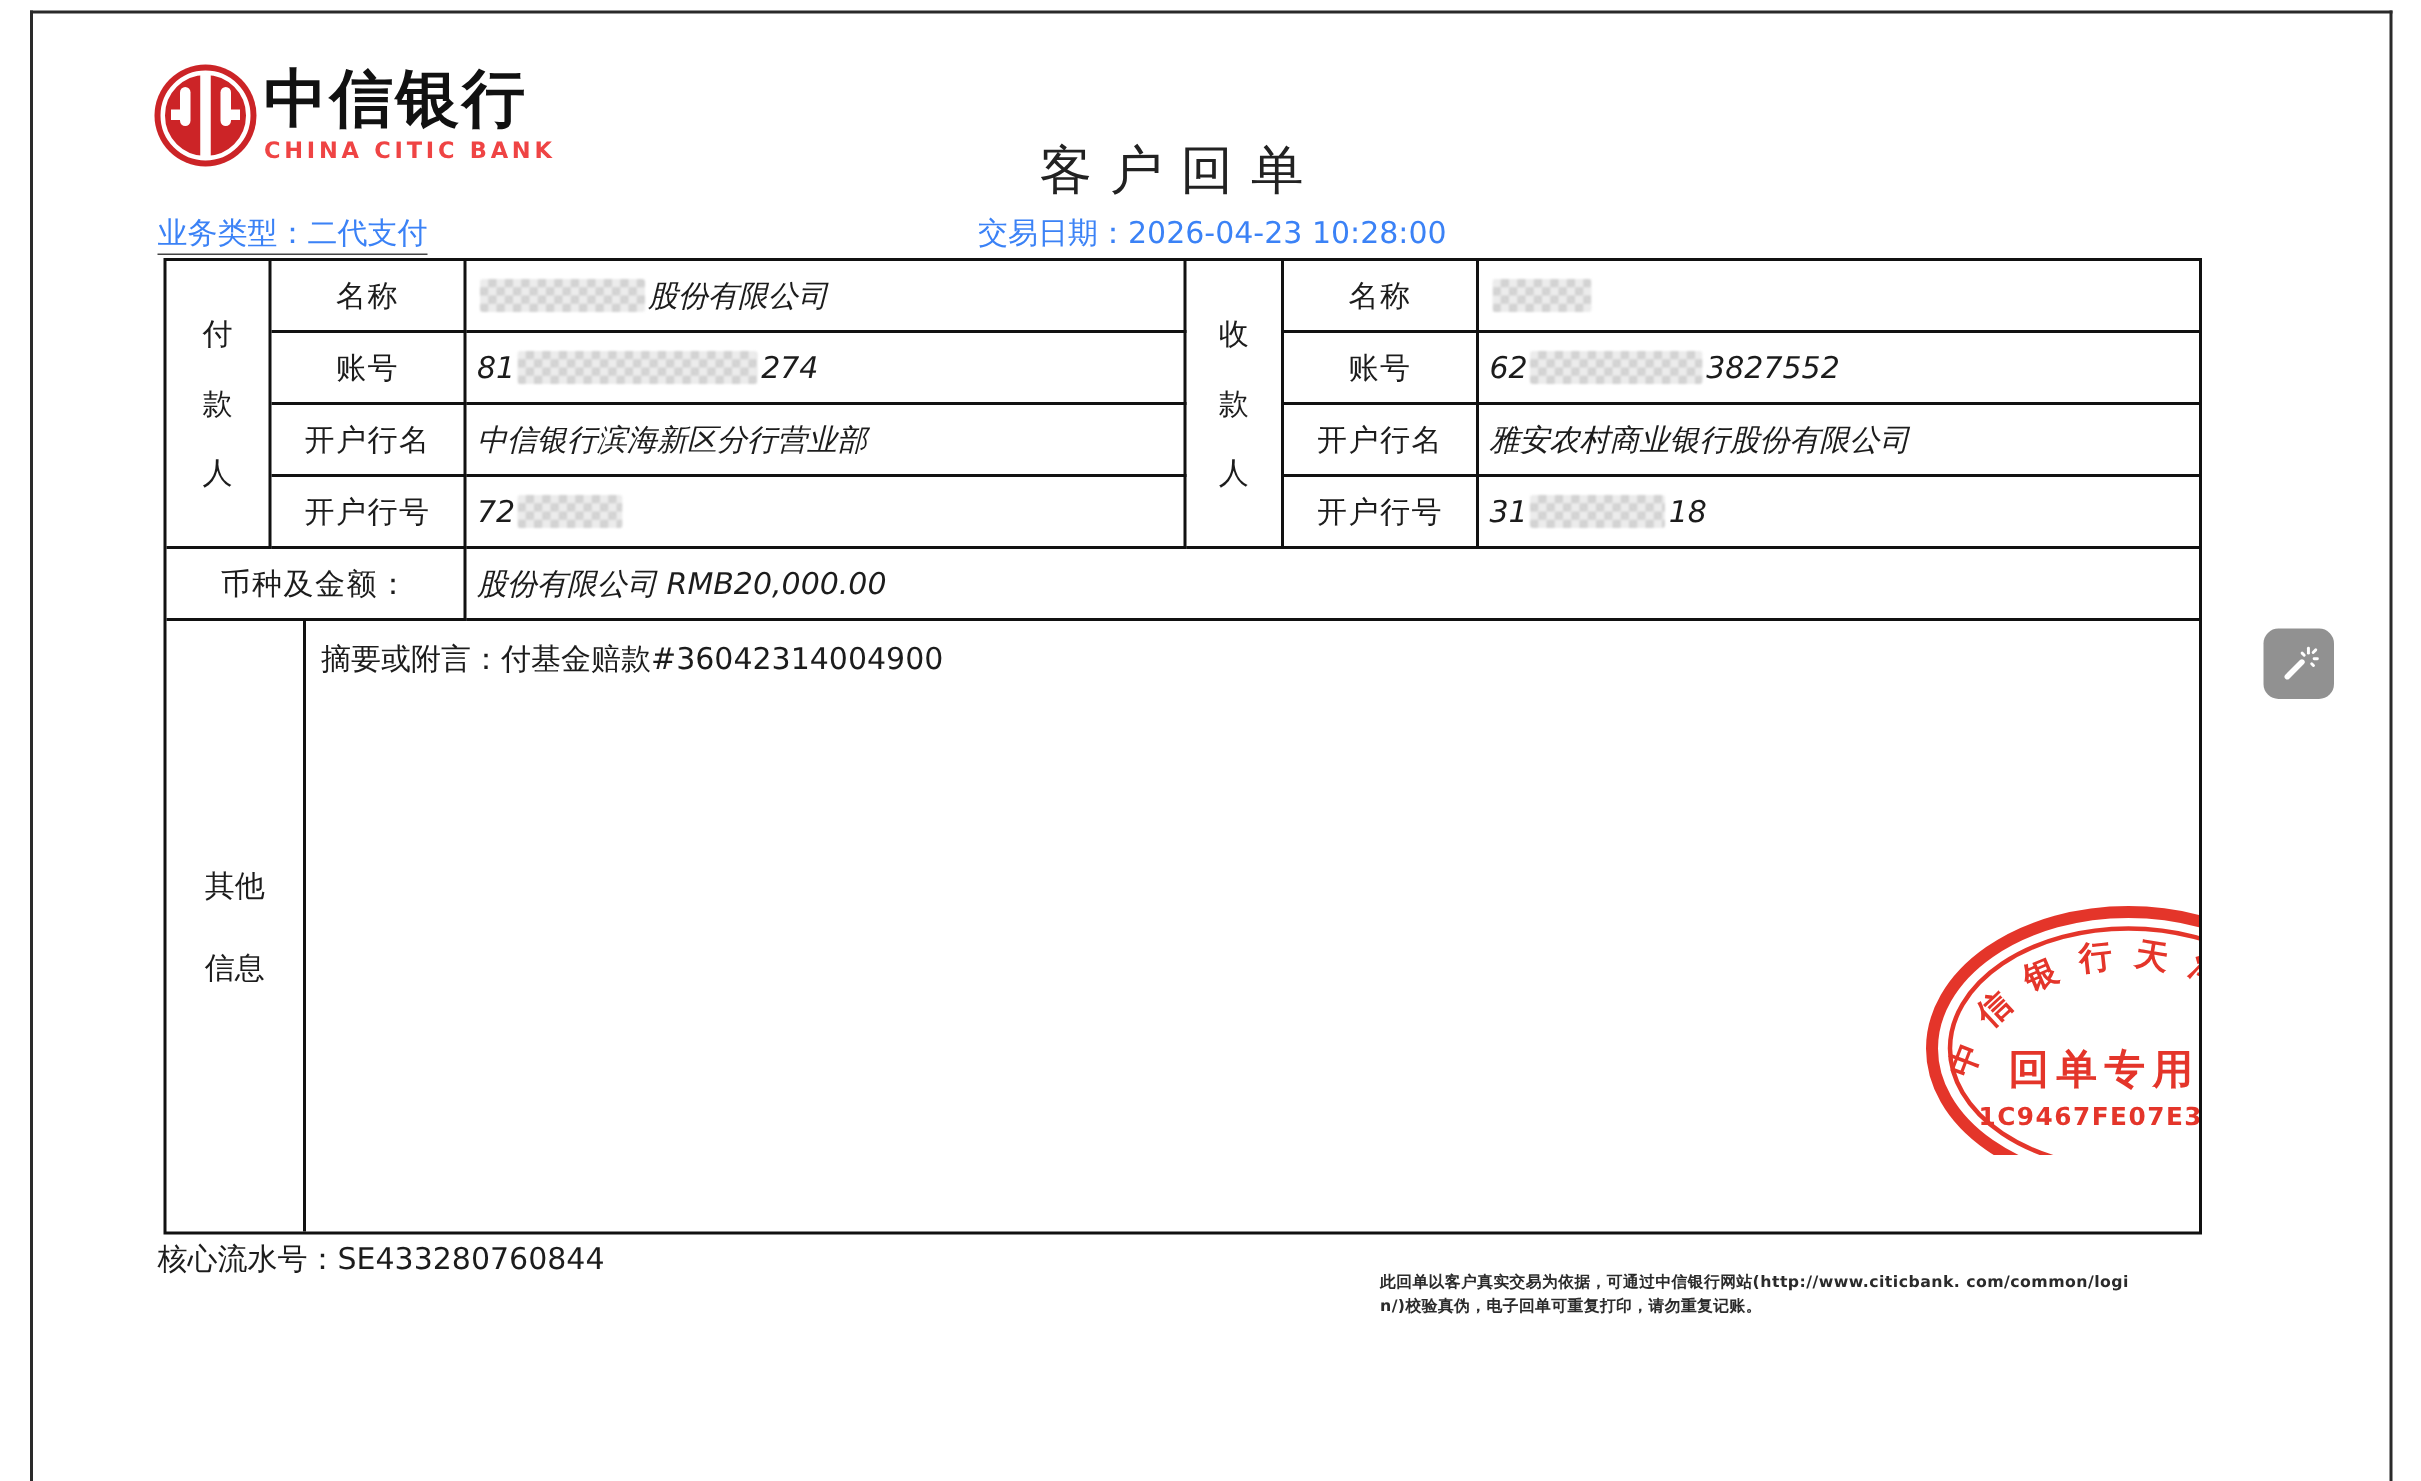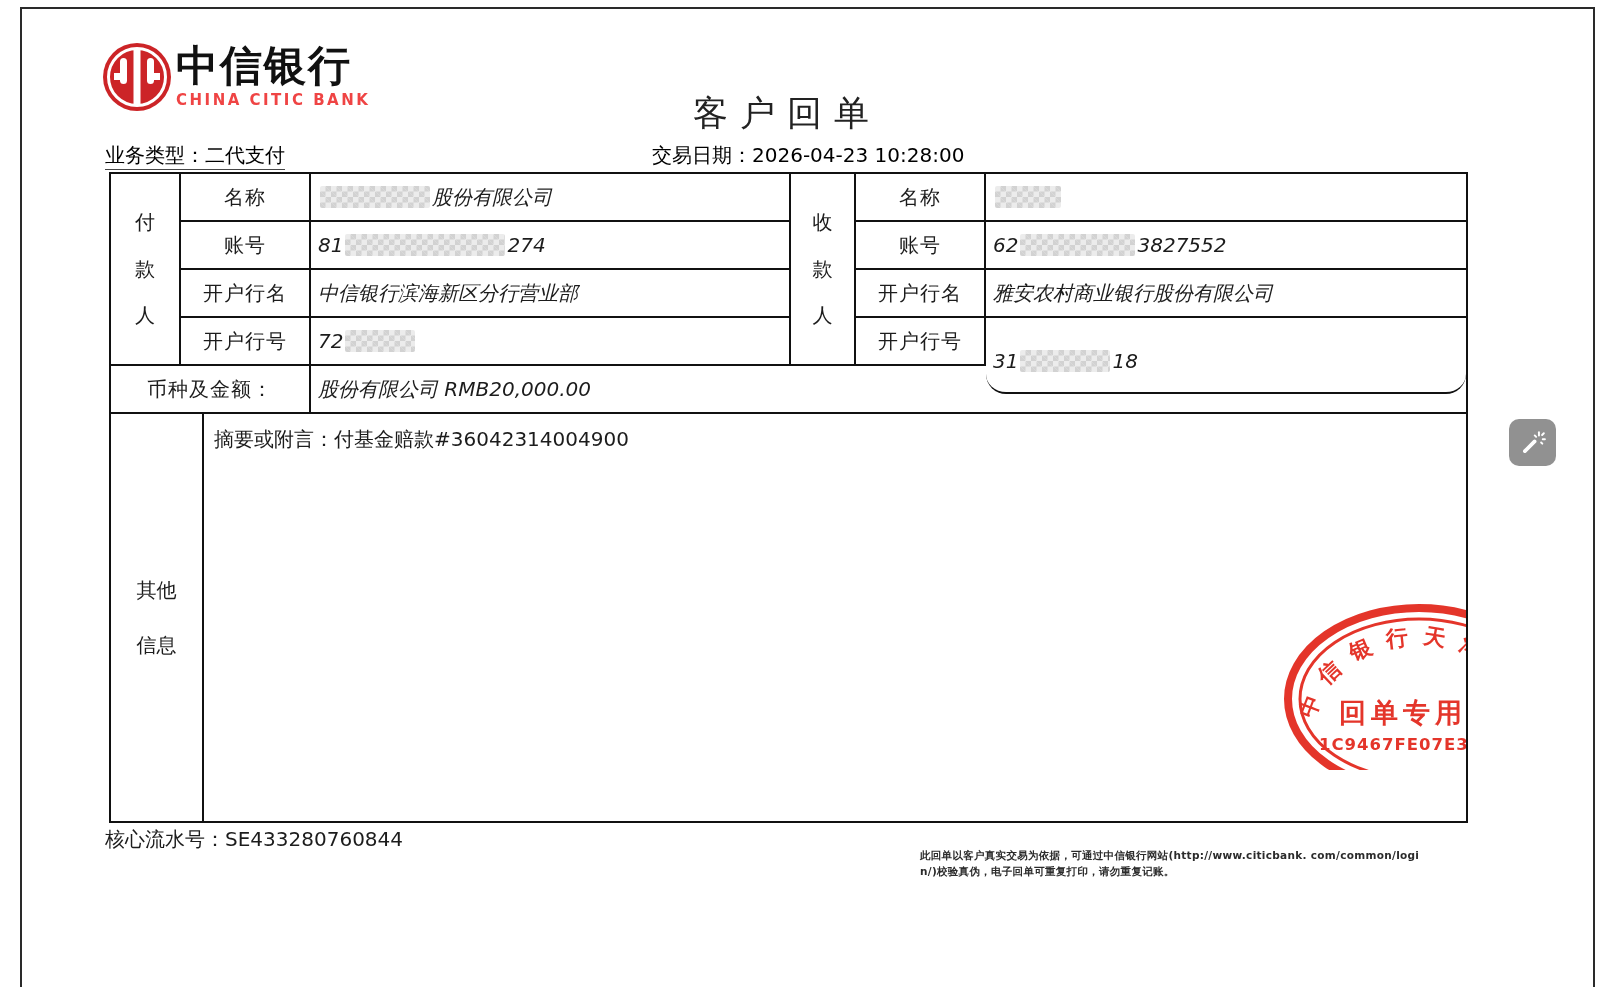--- a/index.html
+++ b/index.html
@@ -6,21 +6,21 @@
     font-family:"DejaVu Sans","Liberation Sans",sans-serif;color:#1c1c1c;}
   .doc{position:absolute;left:20px;top:7px;width:1571px;height:1000px;background:#fff;
     border:2px solid #2a2a2a;border-bottom:none;}
   
   .logo-wrap{position:absolute;left:80px;top:33px;display:flex;align-items:center;gap:4px;}
   .logo-mark{width:70px;height:70px;}
   .brand-cn{font-size:42px;font-weight:bold;letter-spacing:2px;color:#111;line-height:1;}
   .brand-en{font-size:15px;font-weight:bold;letter-spacing:2.5px;color:#ef4444;margin-top:4px;}
   .doc-title{position:absolute;left:580px;top:65px;width:370px;text-align:center;
     font-size:35px;letter-spacing:12px;color:#222;font-family:"DejaVu Serif","Liberation Serif",serif;margin-top:16px;}
-  .meta-row{position:absolute;left:83px;top:133px;width:1400px;font-size:20px;color:#000000;}
+  .meta-row{position:absolute;left:83px;top:133px;width:1400px;font-size:20px;color:#3b82f6;}
   .biz{border-bottom:1px solid #444;padding-bottom:2px;}
   .date-block{position:absolute;left:547px;top:0;}
   
   .receipt-table{position:absolute;left:87px;top:163px;width:1355px;height:647px;border:2px solid #111;box-sizing:content-box;}
   .cell{position:absolute;box-sizing:border-box;font-size:20px;overflow:hidden;}
   .bR{border-right:2px solid #111;}
   .bB{border-bottom:2px solid #111;}
   .lbl{display:flex;align-items:center;justify-content:center;letter-spacing:1px;}
   .val{display:flex;align-items:center;padding-left:7px;white-space:nowrap;font-style:italic;}
   .vgroup{display:flex;flex-direction:column;align-items:center;justify-content:space-evenly;padding:16px 0;}
@@ -110,21 +110,21 @@
     <div class="cell val bB" style="left:875px;top:48px;width:480px;height:48px;">
       <span>62</span>
         <span class="mosaic w115"></span>
         <span>3827552</span>
     </div>
     <div class="cell lbl bR bB" style="left:745px;top:96px;width:130px;height:48px;">开户行名</div>
     <div class="cell val bB" style="left:875px;top:96px;width:480px;height:48px;">
       <span>雅安农村商业银行股份有限公司</span>
     </div>
     <div class="cell lbl bR bB" style="left:745px;top:144px;width:130px;height:48px;">开户行号</div>
-    <div class="cell val bB" style="left:875px;top:156px;width:480px;height:64px;border-radius:20px;">
+    <div class="cell val bB" style="left:875px;top:144px;width:480px;height:48px;">
       <span>31</span>
         <span class="mosaic w90"></span>
         <span>18</span>
     </div>
 
     <div class="cell lbl bR bB" style="left:0;top:192px;width:200px;height:48px;">币种及金额：</div>
     <div class="cell val bB" style="left:200px;top:192px;width:1155px;height:48px;">股份有限公司  RMB20,000.00</div>
 
     <div class="cell vgroup bR" style="left:0;top:240px;width:93px;height:407px;justify-content:center;gap:28px;">
       <span>其他</span>

